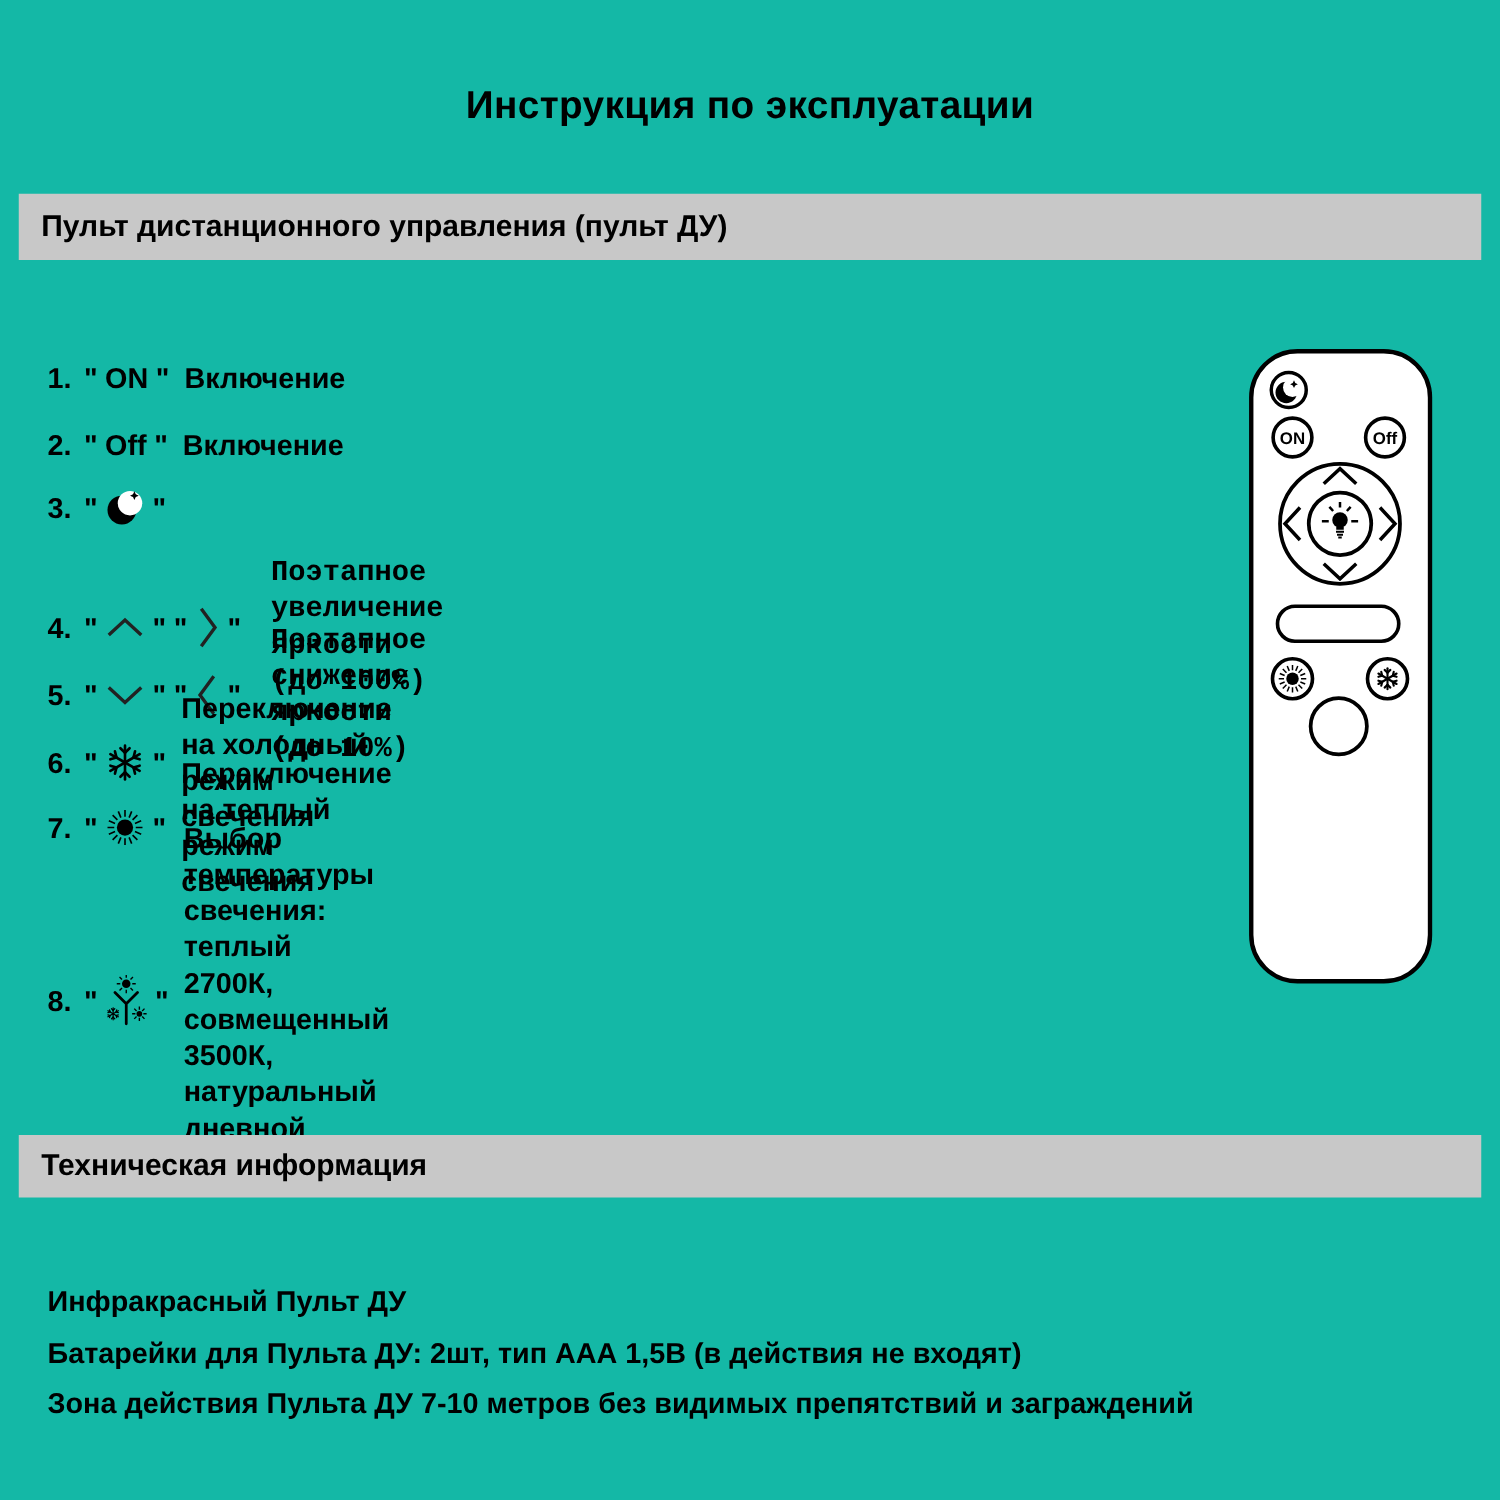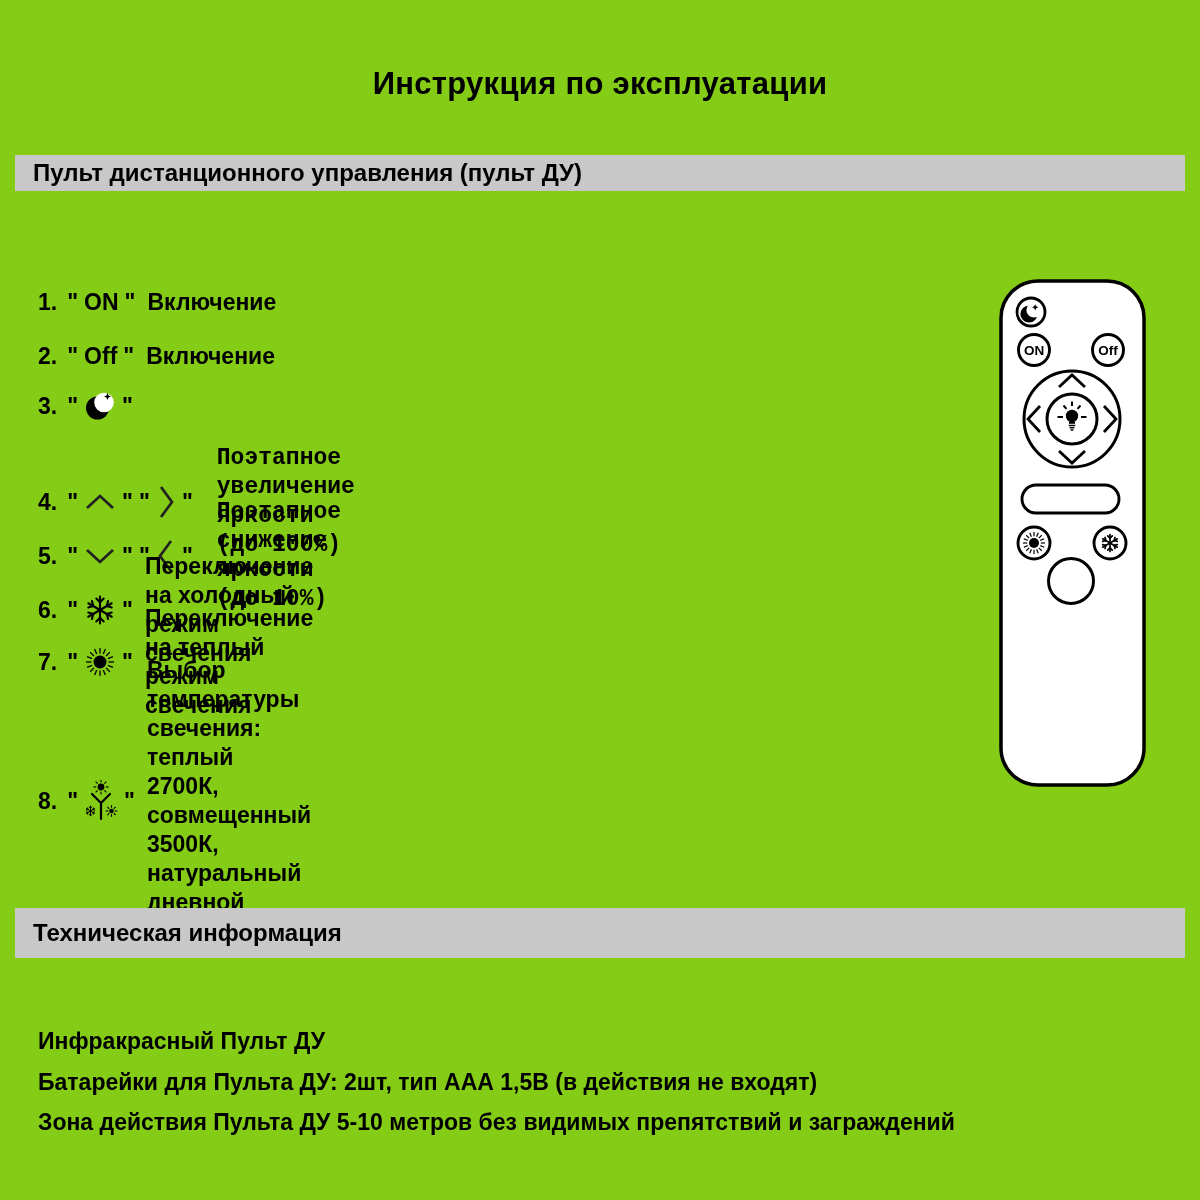--- a/index.html
+++ b/index.html
@@ -1,24 +1,24 @@
 <!DOCTYPE html>
 <html><head>
 <meta charset="utf-8">
 <style>
   * { margin:0; padding:0; box-sizing:border-box; }
   html,body { width:1200px; height:1200px; overflow:hidden; }
   body { background:#fff; color:#000; font-family:"Liberation Sans", sans-serif; position:relative; }
-  .page { position:absolute; inset:0; width:1200px; height:1200px; background:#84cc16; }
+  .page { position:absolute; inset:0; width:1200px; height:1200px; background:#14b8a6; }
   .title { position:absolute; top:66px; left:0; width:1200px; text-align:center;
            font-size:31px; font-weight:bold; letter-spacing:.3px; }
   .banner { position:absolute; left:15px; width:1170px; background:#c8c8c8;
             display:flex; align-items:center; padding-left:18px;
             font-weight:bold; font-size:24px; }
-  .banner.remote-hdr { top:155px; height:36px; }
+  .banner.remote-hdr { top:155px; height:53px; }
   .banner.tech-hdr   { top:908px; height:50px; }
   #instr-list { position:absolute; top:0; left:0; }
   .item { position:absolute; left:38px; display:flex; align-items:center;
           font-weight:bold; font-size:23px; white-space:nowrap; }
   .item .num { margin-right:10px; }
   .item .syms { display:inline-flex; align-items:center; gap:6px; }
   .item .q { display:inline-block; }
   .item .icn { display:inline-flex; align-items:center; }
   .item .desc { margin-left:12px; white-space:pre-line; line-height:29px; }
   .item .desc.wide { margin-left:24px;font-family:Liberation Mono, monospace; }
@@ -317,15 +317,15 @@
 
     <circle cx="76" cy="306" r="22.5" fill="#fff" stroke="#000" stroke-width="3"></circle>
   </svg>
 
   <div class="banner tech-hdr" style="background: rgb(200, 200, 200);">
     <span>Техническая информация</span>
   </div>
 
   <div class="tech-line" style="top:1028px">Инфракрасный Пульт ДУ</div>
   <div class="tech-line" style="top:1069px">Батарейки для Пульта ДУ: 2шт, тип ААА 1,5В (в действия не входят)</div>
-  <div class="tech-line" style="top:1109px">Зона действия Пульта ДУ 5-10 метров без видимых препятствий и заграждений</div>
+  <div class="tech-line" style="top:1109px">Зона действия Пульта ДУ 7-10 метров без видимых препятствий и заграждений</div>
 
 </div>
 
 </body></html>

